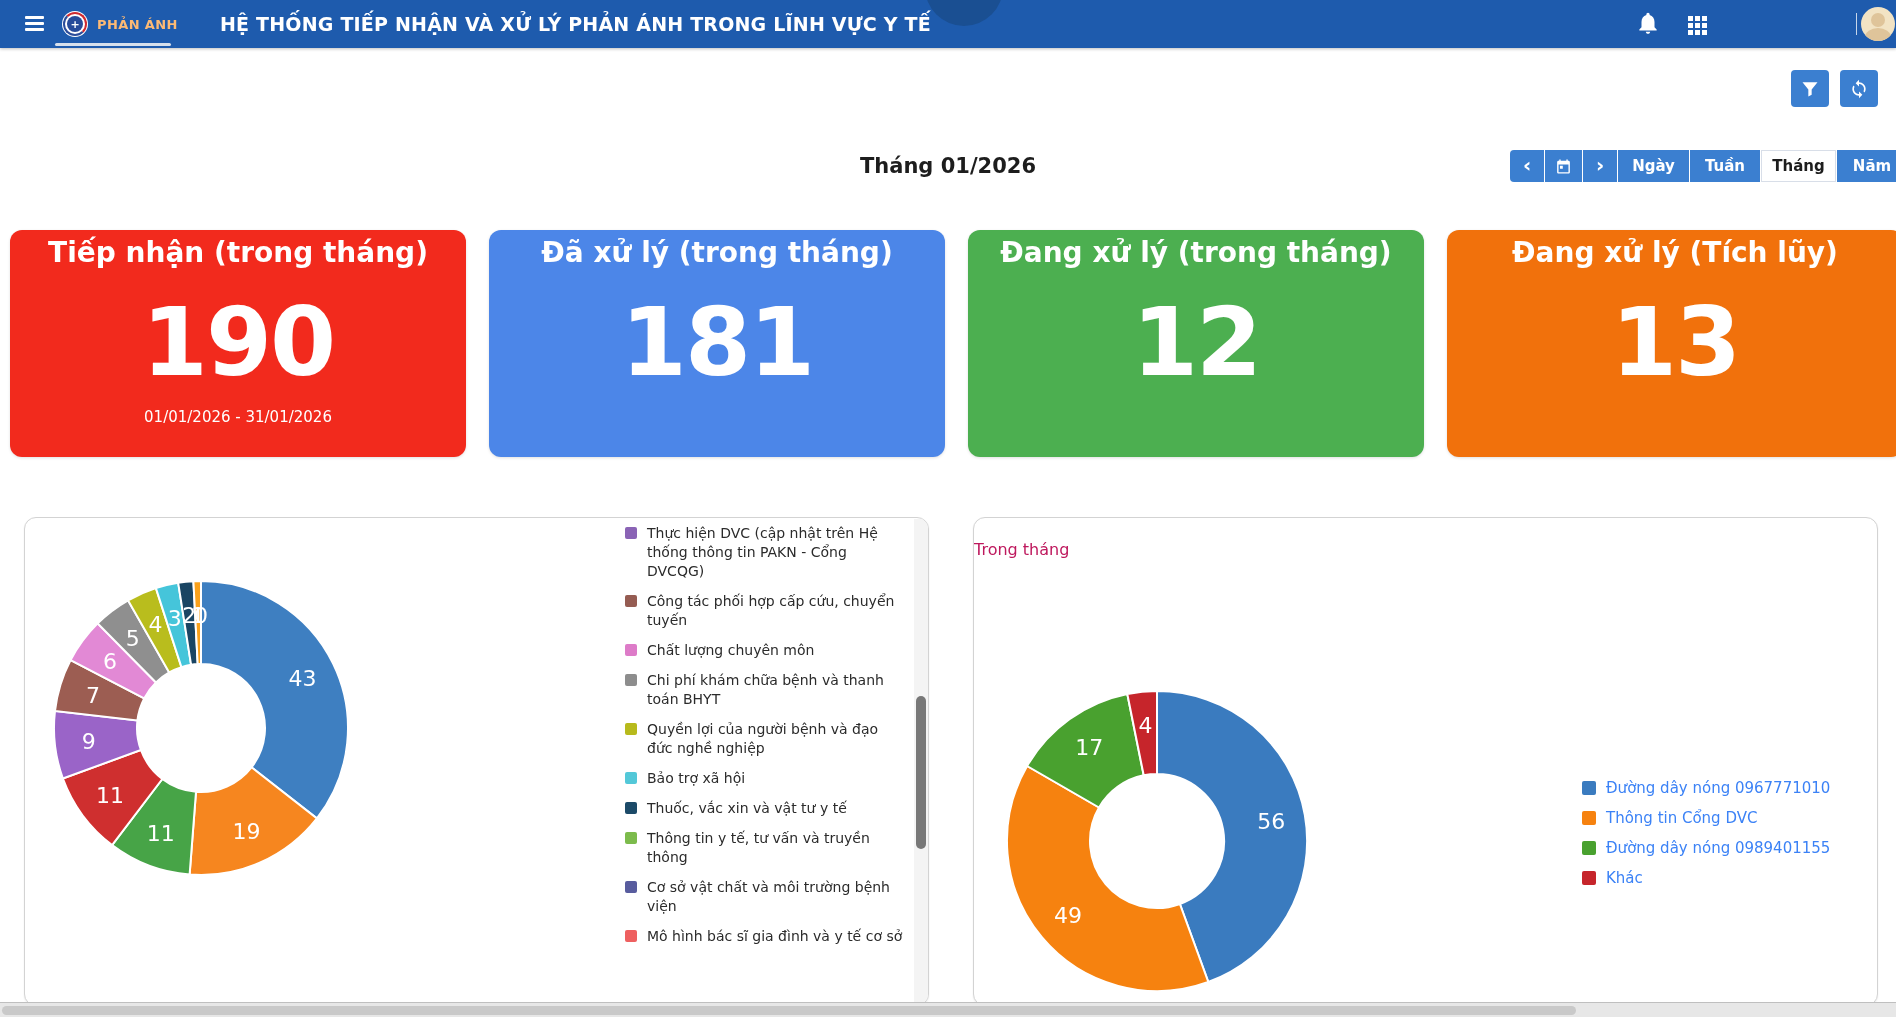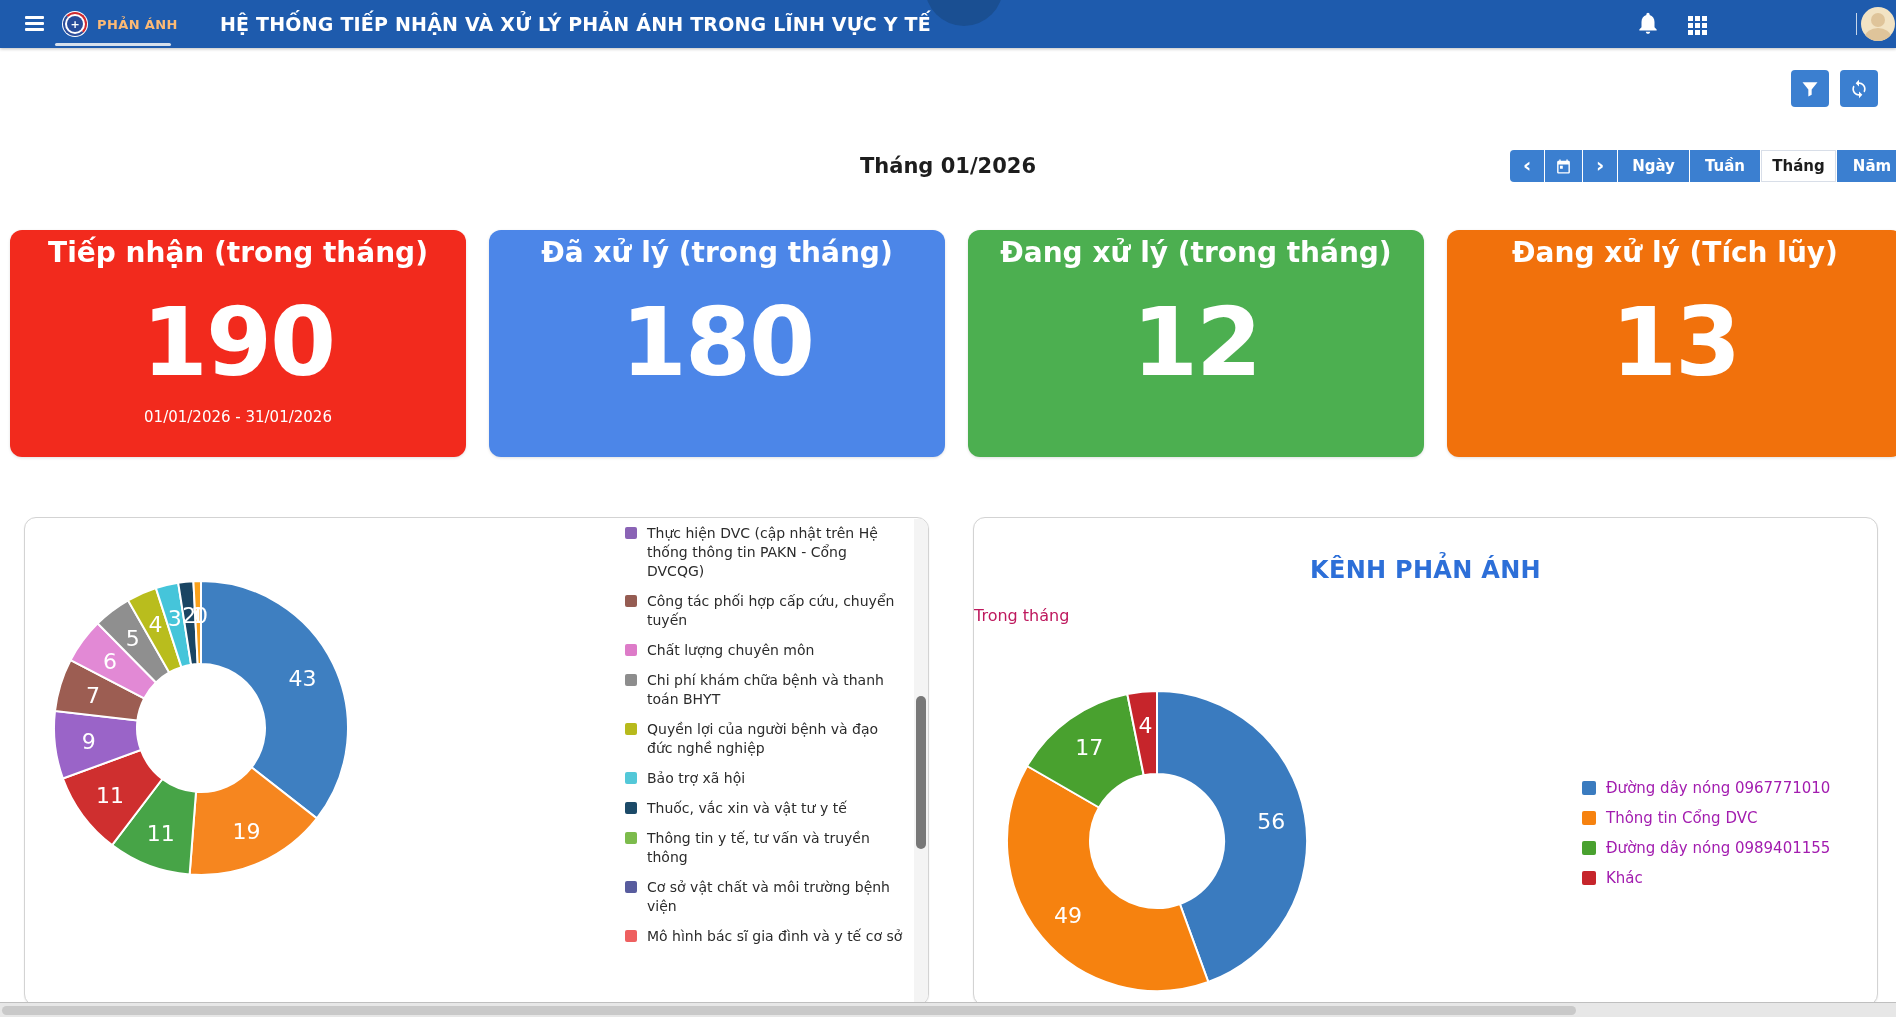--- a/index.html
+++ b/index.html
@@ -76,21 +76,21 @@
   .legend { position:absolute; list-style:none; }
   .legend li { display:flex; align-items:flex-start; cursor:pointer; }
   .legend .sw { flex:0 0 auto; border-radius:2px; margin-top:3px; }
   .legend-left { left:600px; top:6px; width:280px; height:479px; overflow:hidden; }
   .legend-left li { margin-bottom:11px; }
   .legend-left .sw { width:12px; height:12px; margin-right:10px; }
   .legend-left .lb { font-size:14px; line-height:19px; color:#2b2b2b; }
   .legend-right { left:608px; top:262px; width:290px; }
   .legend-right li { margin-bottom:13px; }
   .legend-right .sw { width:14px; height:14px; margin-right:10px; margin-top:1px; }
-  .legend-right .lb { font-size:15px; line-height:17px; color:#a21caf; }
+  .legend-right .lb { font-size:15px; line-height:17px; color:#3b82f6; }
 
   .chart-title { margin-top:38px; text-align:center; font-size:24px; font-weight:bold; color:#2d6fd8; letter-spacing:.3px; }
   .chart-subtitle { margin-top:22px; text-align:left; font-size:16px; color:#be185d; }
 
   
   .vscroll-track { position:absolute; left:889px; top:1px; width:14px; height:485px; background:#f4f4f4; }
   .vscroll-thumb { position:absolute; left:2px; top:177px; width:10px; height:153px; background:#787878; border-radius:5px; cursor:grab; }
 
   
   .hscrollbar { position:absolute; left:0; top:1002px; width:1896px; height:15px; background:#e7e7e7; border-top:1px solid #bfbfbf; }
@@ -175,21 +175,21 @@
   </div>
 
   <div class="stats" id="stats">
       <div class="stat-card" style="background: rgb(242, 42, 29);">
         <div class="stat-title">Tiếp nhận (trong tháng)</div>
         <div class="stat-value">190</div>
         <div class="stat-sub">01/01/2026 - 31/01/2026</div>
       </div>
       <div class="stat-card" style="background: rgb(76, 134, 232);">
         <div class="stat-title">Đã xử lý (trong tháng)</div>
-        <div class="stat-value">180</div>
+        <div class="stat-value">181</div>
         <div class="stat-sub"></div>
       </div>
       <div class="stat-card" style="background: rgb(76, 175, 80);">
         <div class="stat-title">Đang xử lý (trong tháng)</div>
         <div class="stat-value">12</div>
         <div class="stat-sub"></div>
       </div>
       <div class="stat-card" style="background: rgb(241, 113, 12);">
         <div class="stat-title">Đang xử lý (Tích lũy)</div>
         <div class="stat-value">13</div>
@@ -266,21 +266,20 @@
           <span class="sw" style="background: rgb(238, 96, 96);"></span>
           <span class="lb">Mô hình bác sĩ gia đình và y tế cơ sở</span>
         </li>
       </ul>
     <div class="vscroll-track">
       <div class="vscroll-thumb"></div>
     </div>
   </section>
 
   <section class="chart-card right">
-    <h2 class="chart-title">KÊNH PHẢN ÁNH</h2>
     <div class="chart-subtitle">Trong tháng</div>
     <svg class="donut" id="donut-right" width="903" height="487">
         <path d="M183.0 173.0 A150 150 0 0 1 234.3 464.0 L205.9 386.0 A67 67 0 0 0 183.0 256.0 Z" fill="#3a7bbf" stroke="#fff" stroke-width="2"></path>
         <path d="M234.3 464.0 A150 150 0 0 1 53.1 248.0 L125.0 289.5 A67 67 0 0 0 205.9 386.0 Z" fill="#f6820f" stroke="#fff" stroke-width="2"></path>
         <path d="M53.1 248.0 A150 150 0 0 1 153.3 176.0 L169.7 257.3 A67 67 0 0 0 125.0 289.5 Z" fill="#49a12f" stroke="#fff" stroke-width="2"></path>
         <path d="M153.3 176.0 A150 150 0 0 1 183.0 173.0 L183.0 256.0 A67 67 0 0 0 169.7 257.3 Z" fill="#c6252b" stroke="#fff" stroke-width="2"></path>
         <text x="297.2" y="302.9" text-anchor="middle" dy="0.35em" fill="#fff" font-size="22">56</text>
         <text x="94.1" y="397.6" text-anchor="middle" dy="0.35em" fill="#fff" font-size="22">49</text>
         <text x="115.3" y="228.8" text-anchor="middle" dy="0.35em" fill="#fff" font-size="22">17</text>
         <text x="171.5" y="207.6" text-anchor="middle" dy="0.35em" fill="#fff" font-size="22">4</text>

